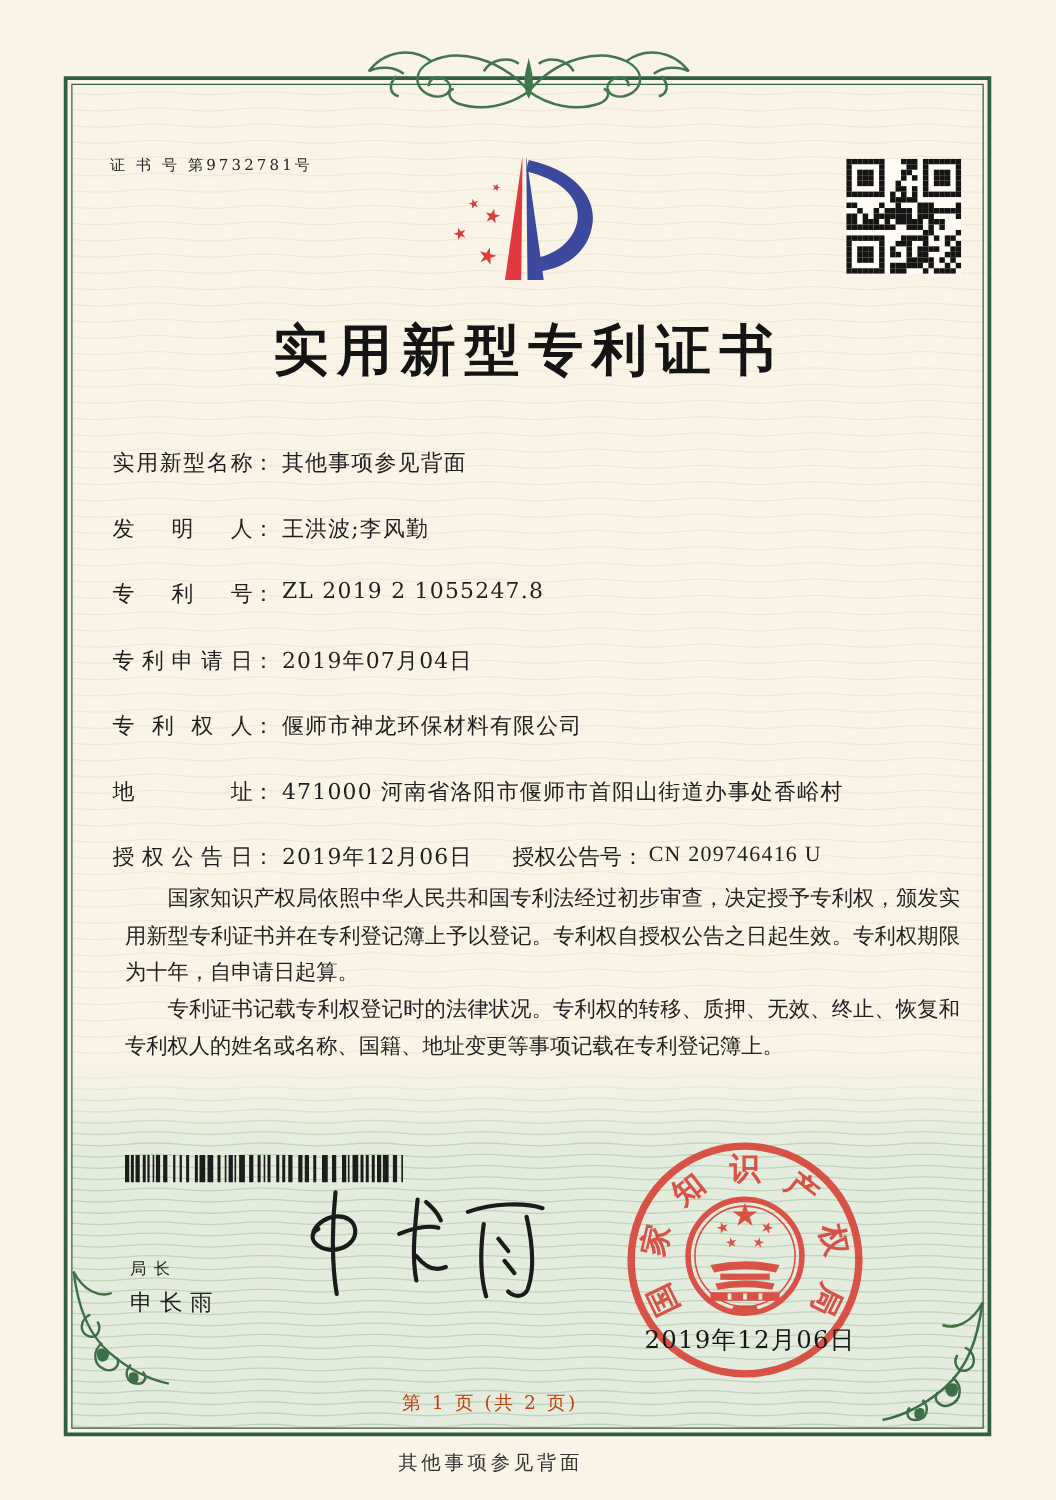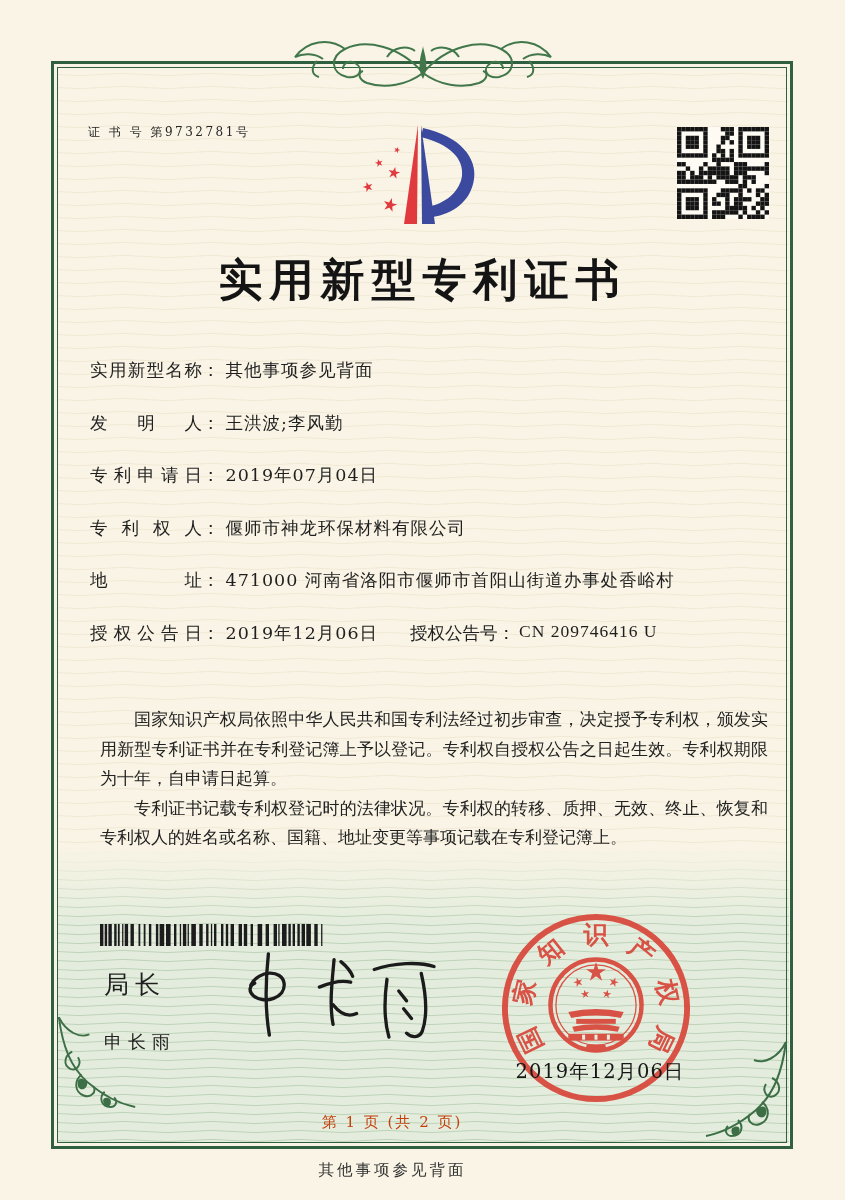--- a/index.html
+++ b/index.html
@@ -51,21 +51,21 @@
   .grant-pair .field-value { margin-left:4px; }
 
   .body-text {
     left:100px; top:705px; width:668px; font-size:17px; line-height:29.5px;
     text-align:justify; color:#222;
   }
   .body-text p { margin:0; text-indent:2em; }
 
   .barcode { left:100px; top:924px; width:224px; height:22px; z-index:4; }
 
-  .director-label { left:104px; top:968px; font-size:25px; letter-spacing:6px; z-index:4; }
+  .director-label { left:104px; top:1006px; font-size:13px; letter-spacing:6px; z-index:4; }
   .director-name  { left:104px; top:1030px; font-size:18px; letter-spacing:6px; z-index:4; }
   .signature { left:236px; top:944px; width:202px; height:98px; z-index:4; }
 
   .seal { left:497px; top:909px; width:198px; height:198px; z-index:7; opacity:.92; }
   .seal-date {
     left:505px; top:1058px; width:190px; text-align:center; z-index:9;
     font-size:19.5px; letter-spacing:1px; color:#161616;
   }
 
   .page-num {
@@ -526,20 +526,23 @@
 <div class="abs content title">实用新型专利证书</div>
 
 <div class="abs content fields">
   <div class="field-row">
     <span class="field-label">实用新型名称</span><span class="colon">：</span><span class="field-value">其他事项参见背面</span>
   </div>
   <div class="field-row">
     <span class="field-label">发明人</span><span class="colon">：</span><span class="field-value">王洪波;李风勤</span>
   </div>
   <div class="field-row">
+    <span class="field-label">专利号</span><span class="colon">：</span><span class="field-value">ZL 2019 2 1055247.8</span>
+  </div>
+  <div class="field-row">
     <span class="field-label">专利申请日</span><span class="colon">：</span><span class="field-value">2019年07月04日</span>
   </div>
   <div class="field-row">
     <span class="field-label">专利权人</span><span class="colon">：</span><span class="field-value">偃师市神龙环保材料有限公司</span>
   </div>
   <div class="field-row">
     <span class="field-label">地址</span><span class="colon">：</span><span class="field-value">471000 河南省洛阳市偃师市首阳山街道办事处香峪村</span>
   </div>
   <div class="field-row">
     <span class="field-label">授权公告日</span><span class="colon">：</span><span class="field-value">2019年12月06日</span>

